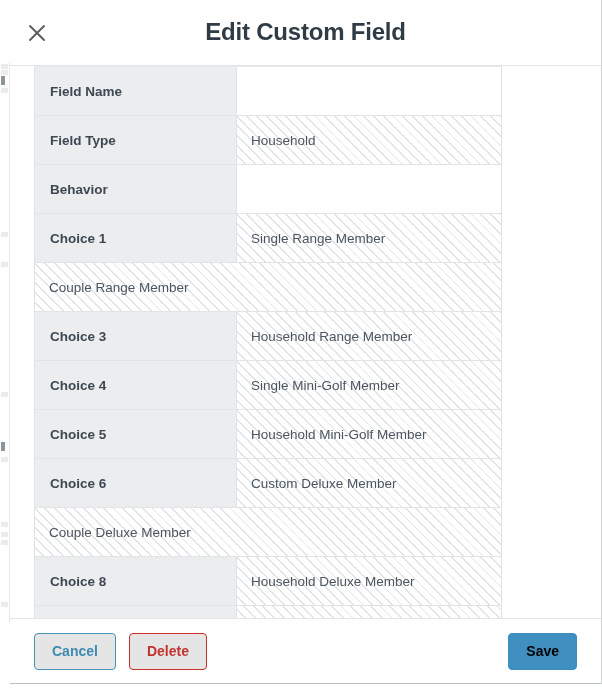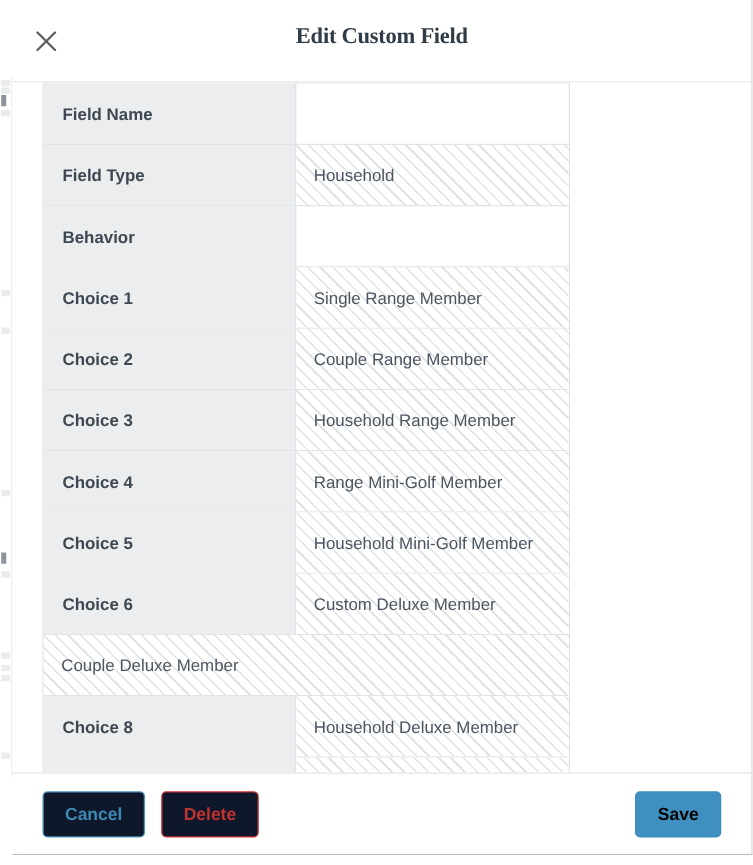--- a/index.html
+++ b/index.html
@@ -70,39 +70,38 @@
     display: flex;
     align-items: center;
     justify-content: center;
     cursor: pointer;
   }
   .close-btn svg { display: block; }
   .modal-title {
     position: absolute;
     left: 0; right: 0; top: 18px;
     text-align: center;
-    font-size: 18px;
+    font-size: 24px;
     font-weight: bold;
     color: #2f3b45;
     letter-spacing: -0.2px;
-    font-family: Liberation Serif, serif;
   }
 
   
   .modal-body {
     position: relative;
     flex: 1 1 auto;
     overflow: hidden;
     background: #ffffff;
     padding: 0 24px;
   }
 
   .field-table {
     position: relative;
-    width: 422px;
+    width: 468px;
     margin-top: 0;
     border-left: 1px solid #e0e3e5;
     border-right: 1px solid #e0e3e5;
     border-top: 1px solid #e6e8ea;
   }
 
   .field-row {
     display: flex;
     height: 49px;
     border-bottom: 1px solid #e1e4e6;
@@ -164,21 +163,21 @@
     height: 37px;
     min-width: 78px;
     padding: 0 17px;
     border-radius: 4px;
     font-size: 14px;
     font-weight: bold;
     cursor: pointer;
     display: inline-flex;
     align-items: center;
     justify-content: center;
-    background: #0f172a;
+    background: #e5e5e5;
     font-family: "Liberation Sans", sans-serif;
     line-height: 1;
   }
   .btn-cancel { border: 1px solid #4a93b8; color: #3d8ab3; }
   .btn-delete { border: 1px solid #c9302c; color: #c0332f; }
   .btn-save {
     border: 1px solid #3c8dbc;
     background: #3f8fc0;
     color: #000000;
     min-width: 62px;
@@ -228,30 +227,29 @@
           <div class="field-value readonly">Household</div>
         </div>
         <div class="field-row">
           <div class="field-label">Behavior</div>
         </div>
         <div class="field-row">
           <div class="field-label">Choice 1</div>
           <div class="field-value readonly">Single Range Member</div>
         </div>
         <div class="field-row">
-          <div class="field-label">Choice 2</div>
           <div class="field-value readonly">Couple Range Member</div>
         </div>
         <div class="field-row">
           <div class="field-label">Choice 3</div>
           <div class="field-value readonly">Household Range Member</div>
         </div>
         <div class="field-row">
           <div class="field-label">Choice 4</div>
-          <div class="field-value readonly">Range Mini-Golf Member</div>
+          <div class="field-value readonly">Single Mini-Golf Member</div>
         </div>
         <div class="field-row">
           <div class="field-label">Choice 5</div>
           <div class="field-value readonly">Household Mini-Golf Member</div>
         </div>
         <div class="field-row">
           <div class="field-label">Choice 6</div>
           <div class="field-value readonly">Custom Deluxe Member</div>
         </div>
         <div class="field-row">

